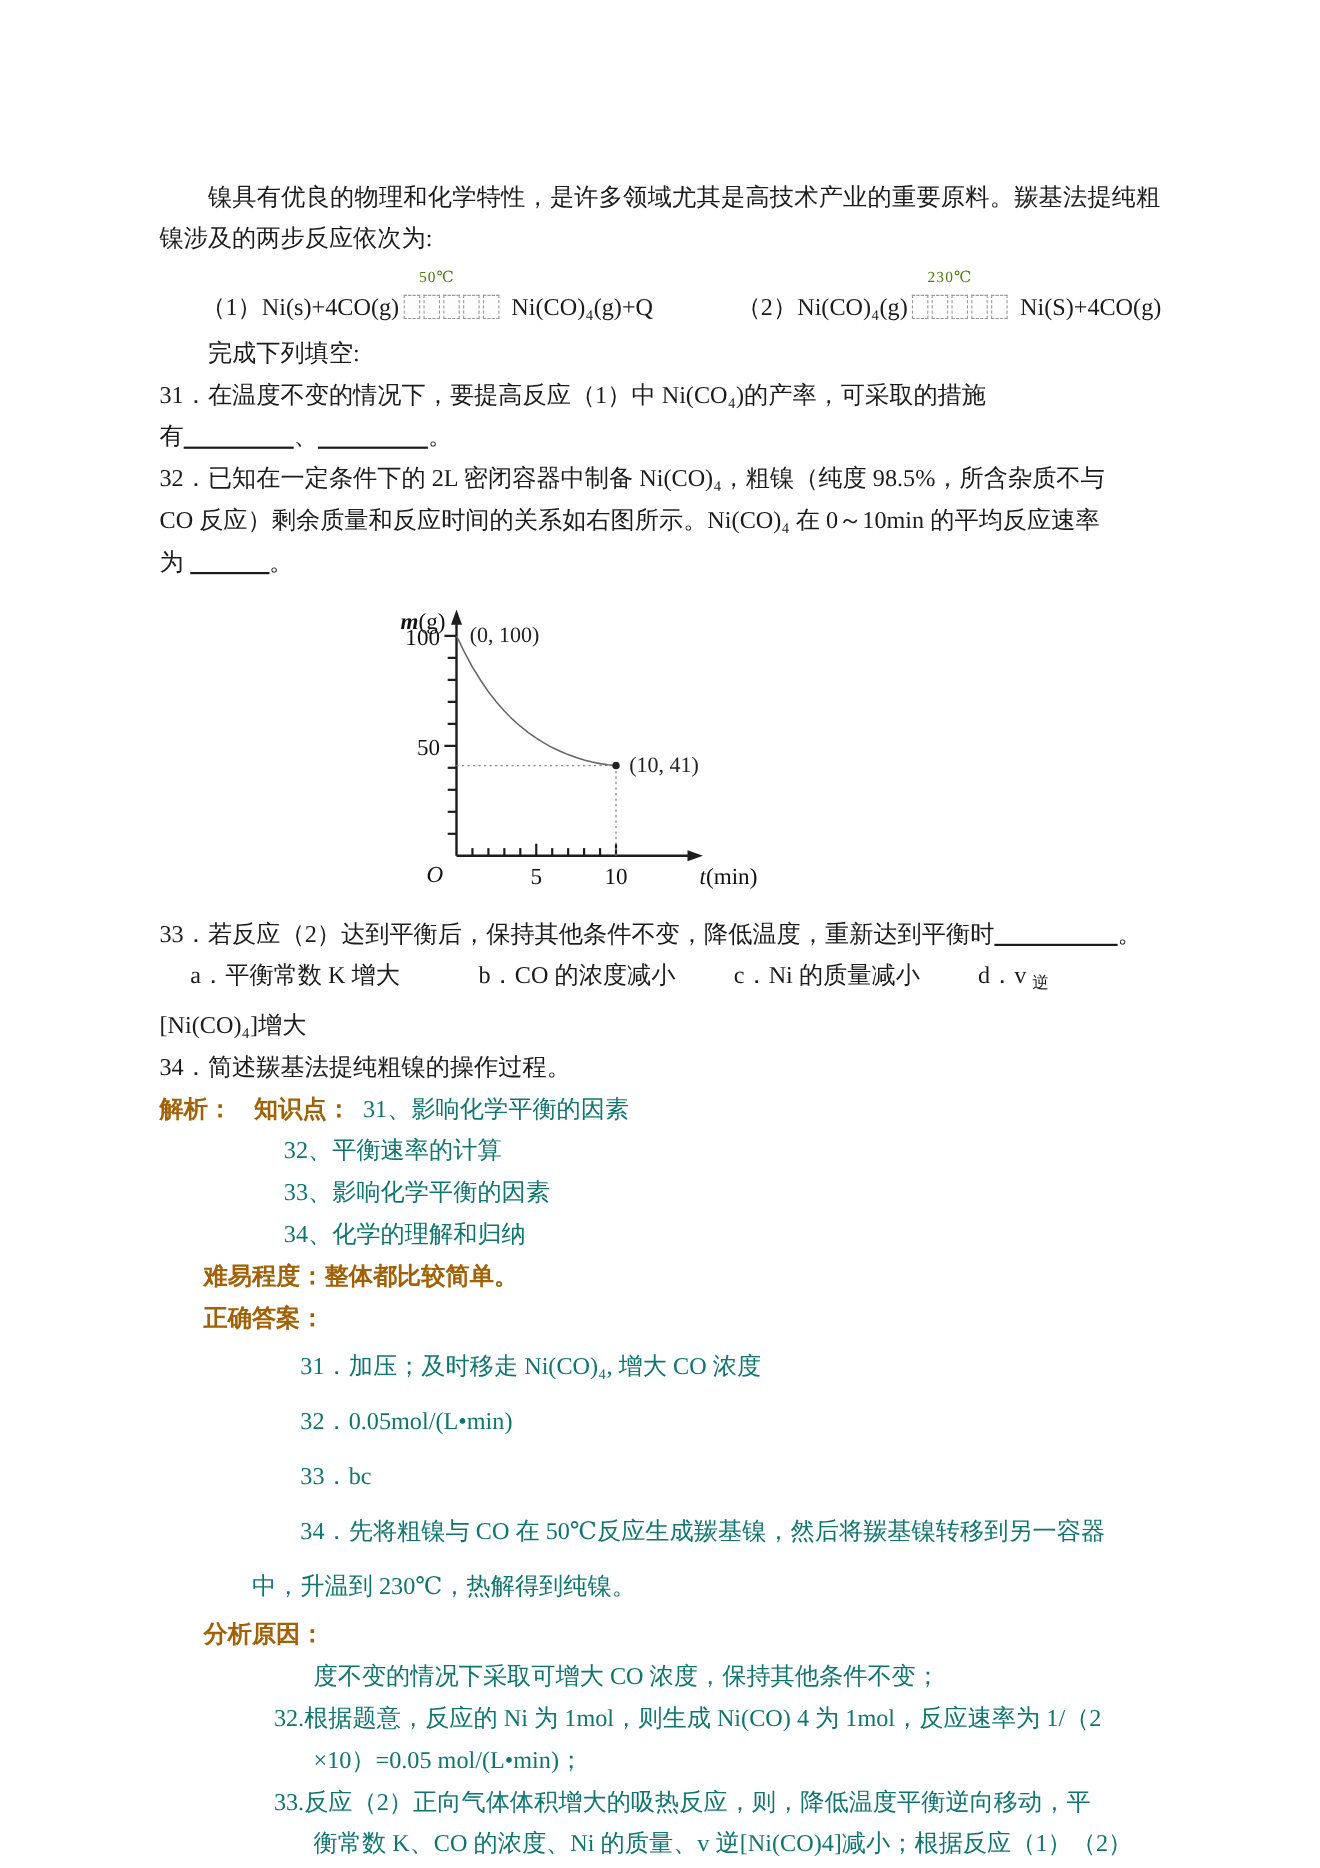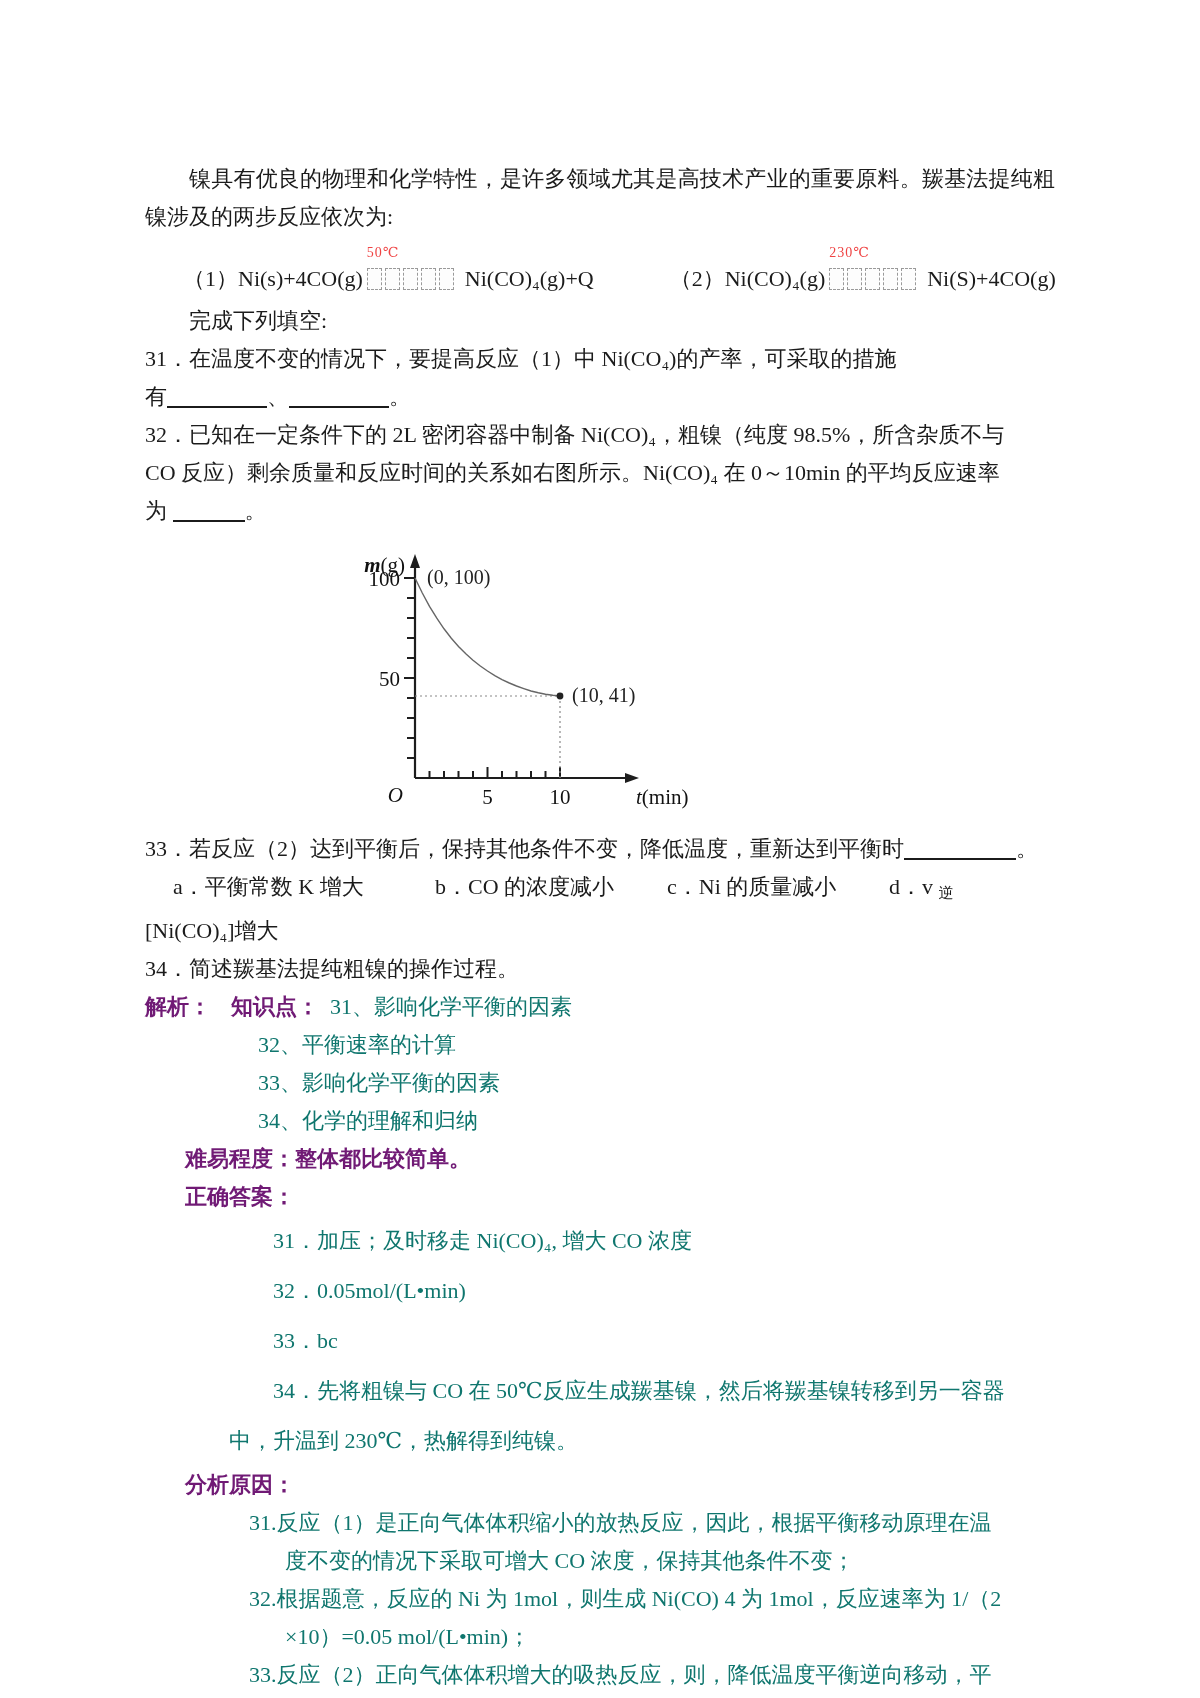--- a/index.html
+++ b/index.html
@@ -12,21 +12,21 @@
   .line{line-height:38px;white-space:nowrap;}
   .para{line-height:38px;text-align:justify;}
   .indent{text-indent:2em;}
 
   
   .eq-row{display:flex;line-height:42px;margin:2px 0 2px 38px;}
   .eq{white-space:nowrap;}
   .eq2{margin-left:76px;}
   .tofu-group{display:inline-block;position:relative;margin:0 8px 0 4px;white-space:nowrap;}
   .tofu{display:inline-block;width:13px;height:20px;border:1.5px dashed #9a9a9a;margin-right:3px;vertical-align:-4px;background:#fdfdfd;}
-  .temp{position:absolute;top:-12px;left:0;font-size:14px;line-height:14px;color:#ef4444;letter-spacing:1px;background:transparent;}
+  .temp{position:absolute;top:-12px;left:14px;font-size:14px;line-height:14px;color:#4d7c0f;letter-spacing:1px;background:transparent;}
 
   
   .blank{display:inline-block;border-bottom:2px solid #1b1b1b;height:22px;vertical-align:-4px;}
   .w100{width:100px;} .w72{width:72px;} .w112{width:112px;}
 
   
   .chart-wrap{margin:6px 0 4px 185px;width:390px;}
   .ax{stroke:#1d1d1d;stroke-width:2.2;}
   .tk{stroke:#1d1d1d;stroke-width:2;}
   .tlab{font-family:"Liberation Serif","DejaVu Serif",serif;font-size:21px;fill:#111;}
@@ -35,21 +35,21 @@
   .curve{fill:none;stroke:#666;stroke-width:1.4;}
   .dots{stroke:#888;stroke-width:1.2;stroke-dasharray:2 3;}
 
   
   .options{display:flex;line-height:38px;padding-left:28px;white-space:nowrap;}
   .opt-a{width:262px;} .opt-b{width:232px;} .opt-c{width:222px;} .opt-d{flex:1;}
   .vsub{font-size:15px;vertical-align:-4px;}
 
   
   .blue{color:#0f766e;}
-  .blue-b{color:#701a75;font-weight:bold;}
+  .blue-b{color:#a16207;font-weight:bold;}
   .kp-row{display:flex;line-height:38px;white-space:nowrap;}
   .kp-lab1{display:inline-block;width:86px;}
   .kp-lab2{display:inline-block;width:99px;}
   .kp-item{margin-left:113px;}
   .sec-ind{margin-left:40px;}
   .ans-line{line-height:50px;margin-left:128px;white-space:nowrap;}
   .ans-cont{line-height:50px;margin-left:84px;white-space:nowrap;}
   .reason-1{line-height:38px;margin-left:104px;white-space:nowrap;}
   .reason-2{line-height:38px;margin-left:140px;white-space:nowrap;}
 </style>
@@ -151,20 +151,19 @@
   </div>
   <div class="line sec-ind blue-b">正确答案：</div>
 
   <div class="ans-line blue">31．加压；及时移走 Ni(CO)₄, 增大 CO 浓度</div>
   <div class="ans-line blue">32．0.05mol/(L•min)</div>
   <div class="ans-line blue">33．bc</div>
   <div class="ans-line blue">34．先将粗镍与 CO 在 50℃反应生成羰基镍，然后将羰基镍转移到另一容器</div>
   <div class="ans-cont blue">中，升温到 230℃，热解得到纯镍。</div>
 
   <div class="line sec-ind blue-b">分析原因：</div>
-  <div class="reason-1 blue">31.反应（1）是正向气体体积缩小的放热反应，因此，根据平衡移动原理在温</div>
   <div class="reason-2 blue">度不变的情况下采取可增大 CO 浓度，保持其他条件不变；</div>
   <div class="reason-1 blue">32.根据题意，反应的 Ni 为 1mol，则生成 Ni(CO) 4 为 1mol，反应速率为 1/（2</div>
   <div class="reason-2 blue">×10）=0.05 mol/(L•min)；</div>
   <div class="reason-1 blue">33.反应（2）正向气体体积增大的吸热反应，则，降低温度平衡逆向移动，平</div>
   <div class="reason-2 blue">衡常数 K、CO 的浓度、Ni 的质量、v 逆[Ni(CO)4]减小；根据反应（1）（2）</div>
 
 </div>
 
 </body></html>

